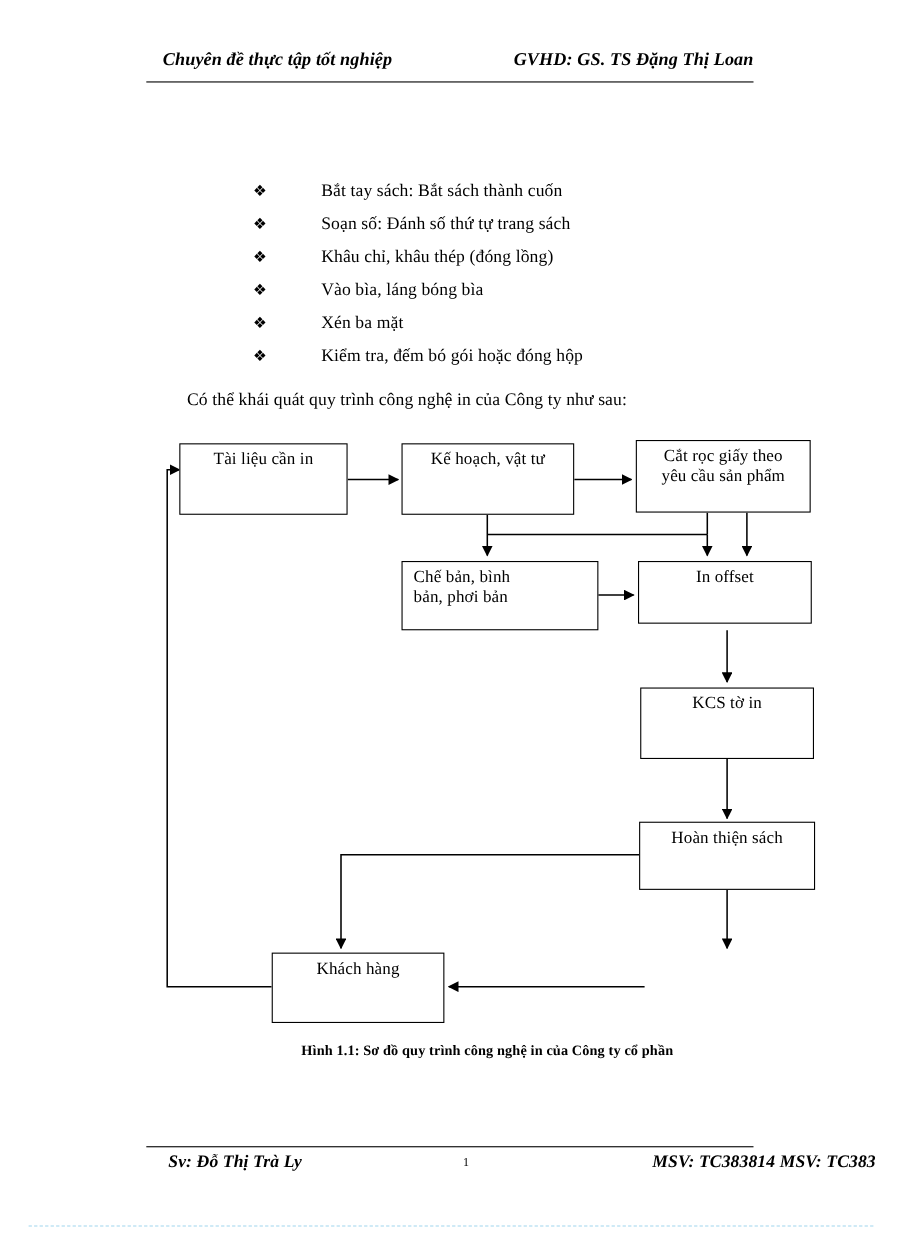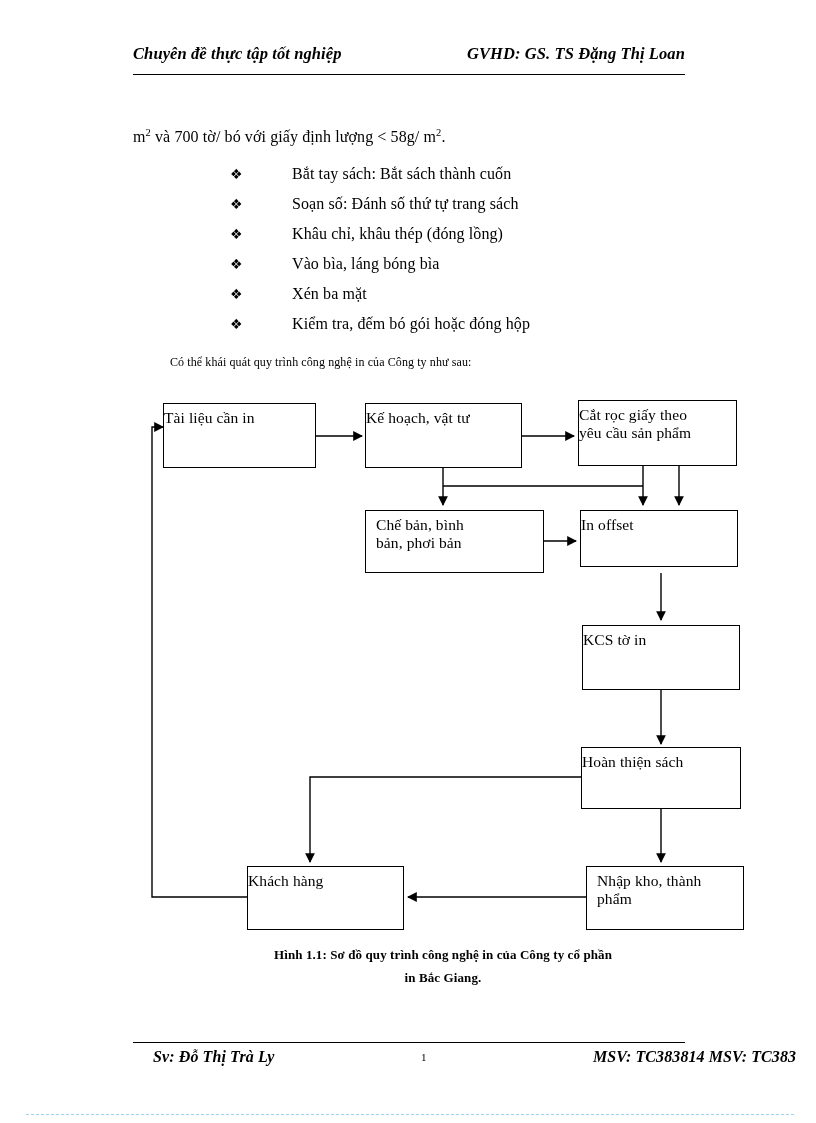--- a/index.html
+++ b/index.html
@@ -34,20 +34,21 @@
   }
   .header-row {
     display: flex;
     justify-content: space-between;
     align-items: flex-end;
     font-weight: bold;
     font-style: italic;
     font-size: 16.5px;
     letter-spacing: 0.1px;
     white-space: nowrap;
+    margin-left: 15px;
   }
   .header-rule {
     position: absolute;
     left: 133px;
     top: 74px;
     width: 552px;
     height: 0;
     border-top: 1.6px solid #000;
   }
 
@@ -85,21 +86,21 @@
     flex: 0 0 62px;
     font-size: 14px;
     line-height: 1;
   }
   .bullet-text { flex: 1 1 auto; }
 
   .para {
     position: absolute;
     left: 170px;
     top: 355px;
-    font-size: 12px;
+    font-size: 16px;
     white-space: nowrap;
     letter-spacing: 0.1px;
   }
 
   
   .flow {
     position: absolute;
     left: 0;
     top: 0;
     width: 816px;
@@ -110,21 +111,21 @@
     position: absolute;
     left: 0; top: 0;
   }
   .node {
     position: absolute;
     box-sizing: border-box;
     border: 1.4px solid #000;
     background: #ffffff;
     font-size: 15.5px;
     line-height: 1.18;
-    text-align: left;
+    text-align: center;
     padding-top: 5px;
     letter-spacing: 0.1px;
     white-space: pre-line;
   }
 
   
   .caption {
     position: absolute;
     left: 133px;
     top: 944px;
@@ -177,21 +178,20 @@
 <div class="page">
 
   <div class="header">
     <div class="header-row">
       <span>Chuyên đề thực tập tốt nghiệp</span>
       <span>GVHD: GS. TS Đặng Thị Loan</span>
     </div>
   </div>
   <div class="header-rule"></div>
 
-  <div class="intro-line"><span>m</span><sup>2</sup><span> và 700 tờ/ bó với giấy định lượng &lt; 58g/ m</span><sup>2</sup><span>.</span></div>
 
   <div class="bullet-list">
     <div class="bullet-item">
       <span class="bullet-glyph">❖</span>
       <span class="bullet-text">Bắt tay sách: Bắt sách thành cuốn</span>
     </div>
     <div class="bullet-item">
       <span class="bullet-glyph">❖</span>
       <span class="bullet-text">Soạn số: Đánh số thứ tự trang sách</span>
     </div>
@@ -261,29 +261,26 @@
 
     <div class="node" style="left:365px; top:510px; width:179px; height:63px; text-align:left; padding-left:10px;">Chế bản, bình
 bản, phơi bản</div>
 
     <div class="node" style="left:580px; top:510px; width:158px; height:57px;">In offset</div>
 
     <div class="node" style="left:581px; top:747px; width:160px; height:62px;">Hoàn thiện sách</div>
 
     <div class="node" style="left:582px; top:625px; width:158px; height:65px;">KCS tờ in</div>
 
-    <div class="node" style="left:586px; top:866px; width:158px; height:64px; text-align:left; padding-left:10px;">Nhập kho, thành
-phẩm</div>
 
     <div class="node" style="left:247px; top:866px; width:157px; height:64px;">Khách hàng</div>
   </div>
 
   <div class="caption">
     <div>Hình 1.1: Sơ đồ quy trình công nghệ in của Công ty cổ phần</div>
-    <div>in Bắc Giang.</div>
   </div>
 
   <div class="footer-rule"></div>
   <div class="footer">
     <span class="footer-left">Sv: Đỗ Thị Trà Ly</span>
     <span class="footer-center">1</span>
     <span class="footer-right">MSV: TC383814 MSV: TC383</span>
   </div>
 
   <div class="page-break"></div>

